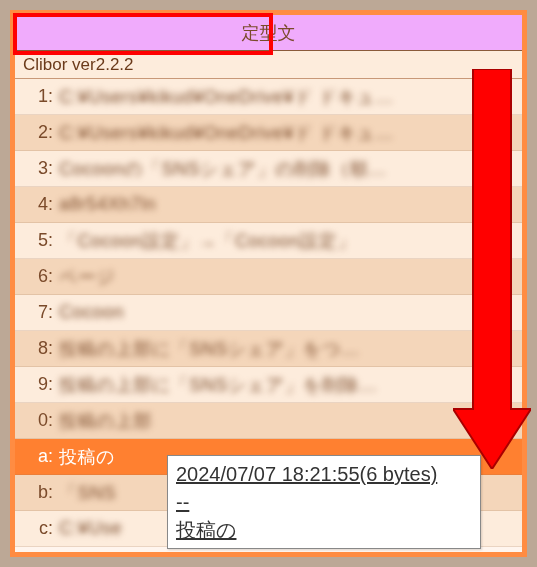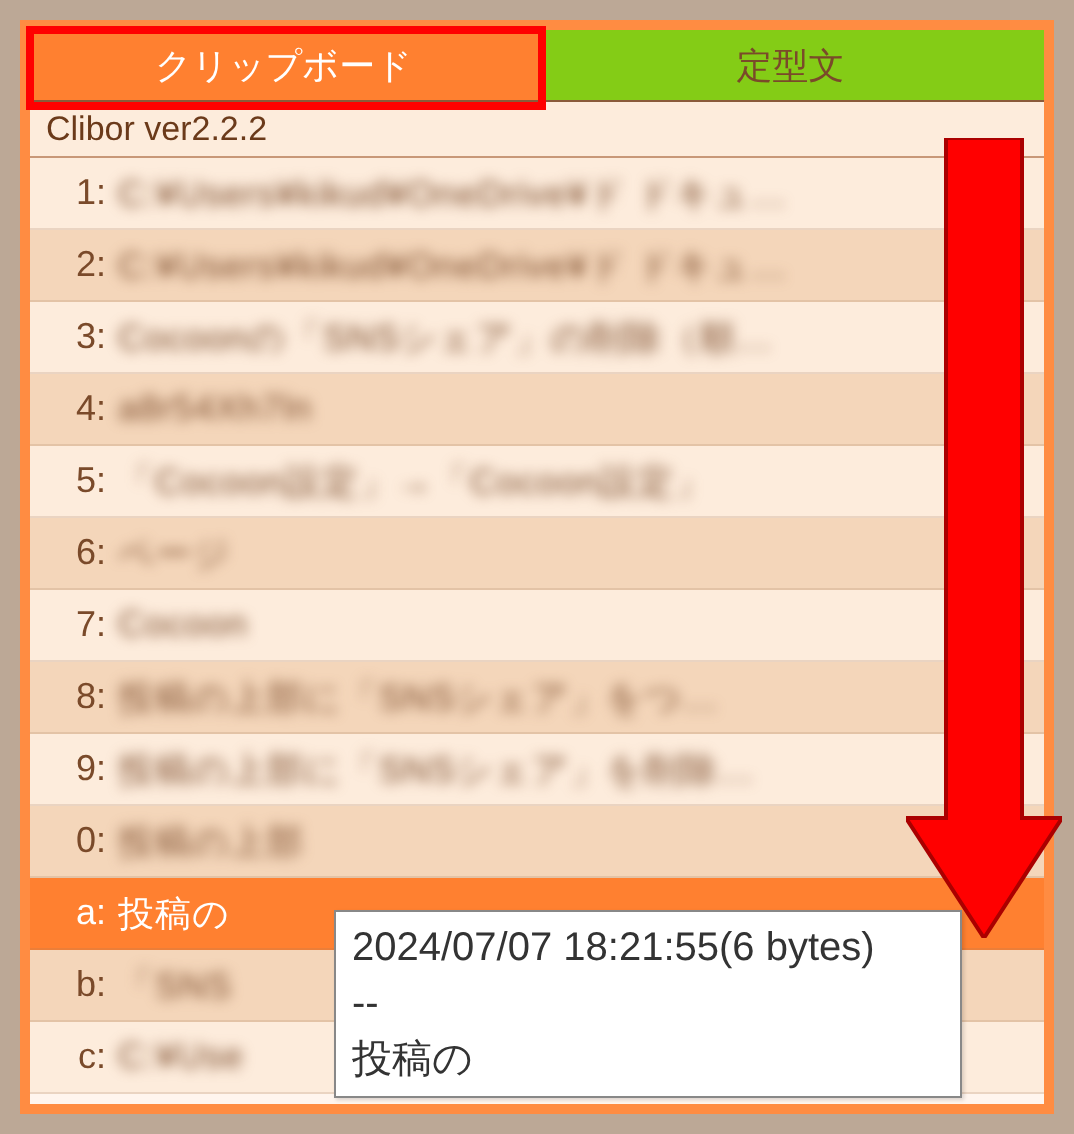--- a/index.html
+++ b/index.html
@@ -31,21 +31,21 @@
     font-size: 18px;
     border-bottom: 1px solid #8a5a3a;
     color: #7a4a2a;
     cursor: pointer;
   }
   .tab.active {
     background: #ff8030;
     color: #fff;
   }
   .tab.inactive {
-    background: #84cc16;
+    background: #f0abfc;
     font-family: Liberation Serif, serif;
   }
   .tab-highlight {
     position: absolute;
     left: -2px; top: -2px;
     width: 260px; height: 42px;
     border: 4px solid #ff0000;
     pointer-events: none;
     z-index: 50;
   }
@@ -104,40 +104,40 @@
     top: 440px;
     width: 314px;
     background: #ffffff;
     border: 1px solid #888;
     padding: 4px 8px;
     font-size: 20px;
     color: #333;
     line-height: 1.4;
     z-index: 40;
     box-shadow: 1px 1px 2px rgba(0,0,0,0.15);
+    text-decoration: underline;
   }
 
   .arrow {
     position: absolute;
     left: 438px;
     top: 54px;
     width: 78px;
     height: 400px;
     z-index: 30;
     pointer-events: none;
   }
 </style>
 </head>
 <body>
 
 <div class="frame">
   <div class="tab-highlight"></div>
 
   <div class="tabs">
-    <div class="tab active">クリップボード</div>
     <div class="tab inactive">定型文</div>
   </div>
 
   <div class="statusbar">
     <span>Clibor ver2.2.2</span>
   </div>
 
   <div class="list">
     <div class="row even">
       <span class="key">1:</span>

